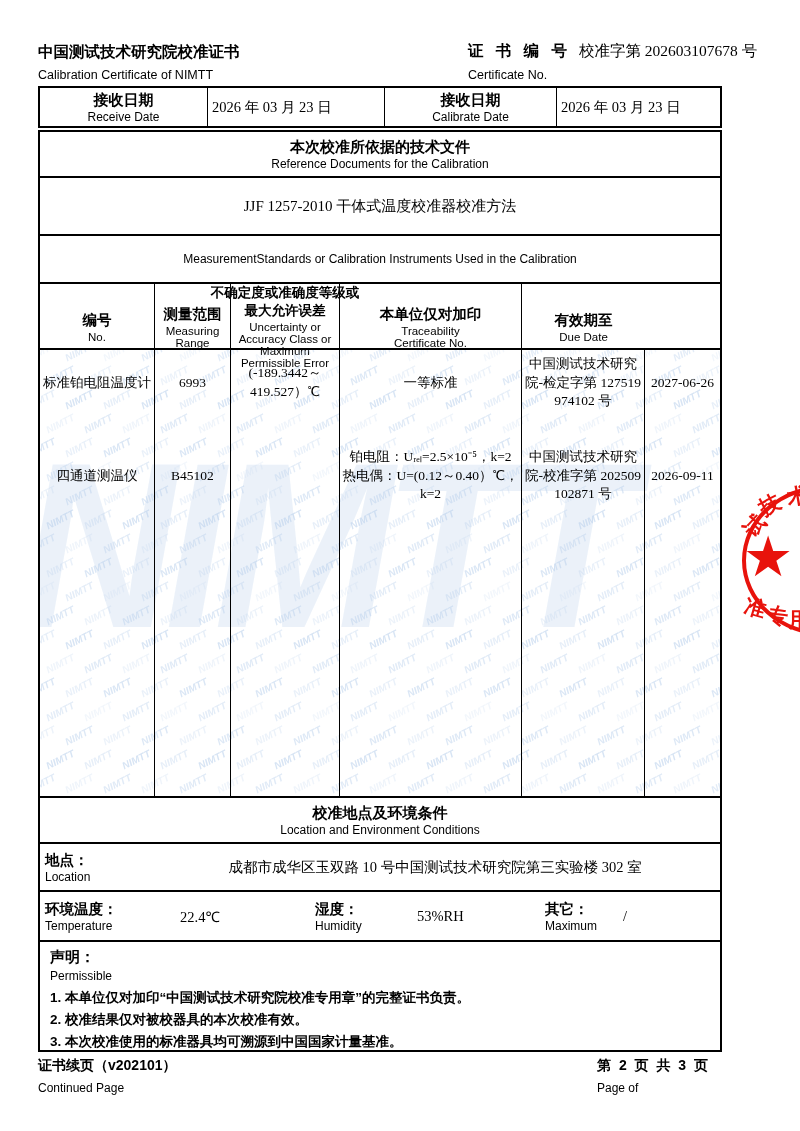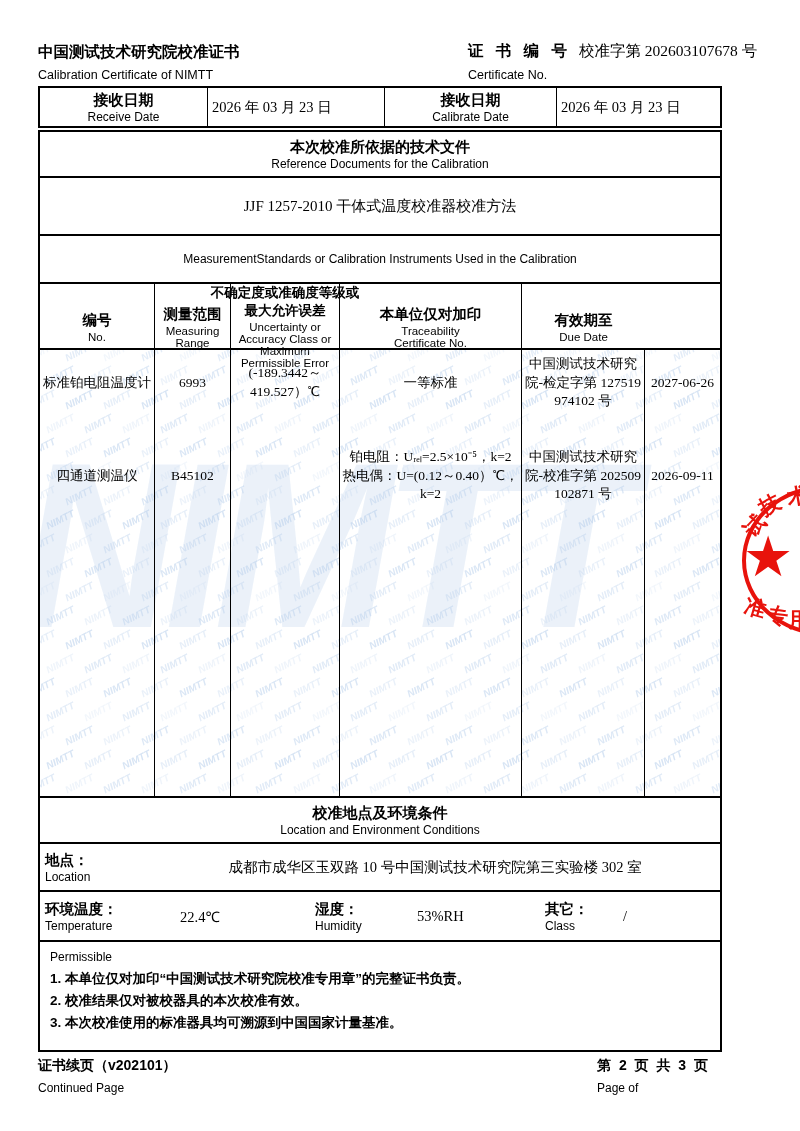--- a/index.html
+++ b/index.html
@@ -561,27 +561,28 @@
       <div class="env-g g2">
         <div class="lab2">
           <div class="cn">湿度：</div>
           <div class="en">Humidity</div>
         </div>
         <div class="env-val">53%RH</div>
       </div>
       <div class="env-g g3">
         <div class="lab2">
           <div class="cn">其它：</div>
-          <div class="en">Class</div>
+          <div class="en">Maximum</div>
         </div>
         <div class="env-val" style="margin-left:14px">/</div>
       </div>
     </div>
 
     <div class="sec sec-decl">
+      <div class="decl-cn">声明：</div>
       <div class="decl-en">Permissible</div>
       <div class="decl-item">1. 本单位仅对加印“中国测试技术研究院校准专用章”的完整证书负责。</div>
       <div class="decl-item">2. 校准结果仅对被校器具的本次校准有效。</div>
       <div class="decl-item">3. 本次校准使用的标准器具均可溯源到中国国家计量基准。</div>
     </div>
   </div>
 
   <div class="foot-l-cn">证书续页（v202101）</div>
   <div class="foot-l-en">Continued Page</div>
   <div class="foot-r-cn">第 2 页 共 3 页</div>

